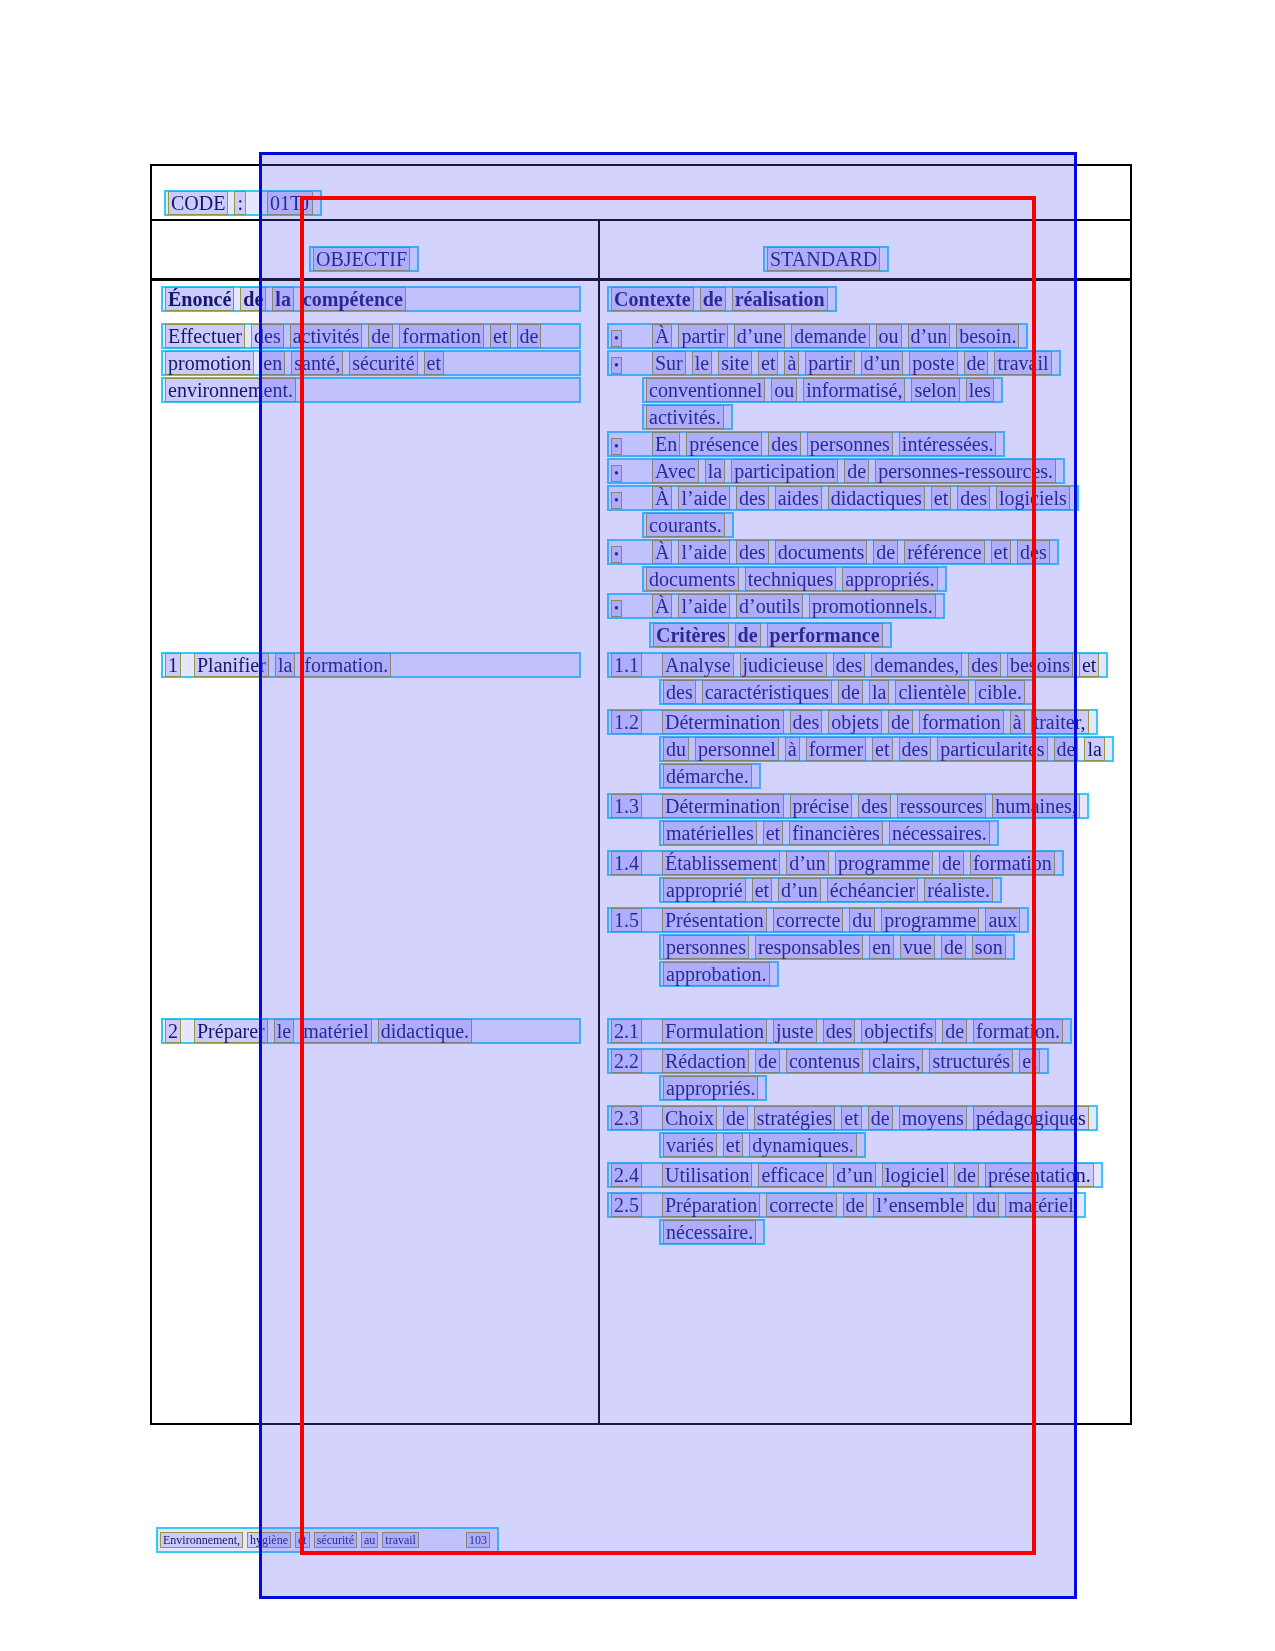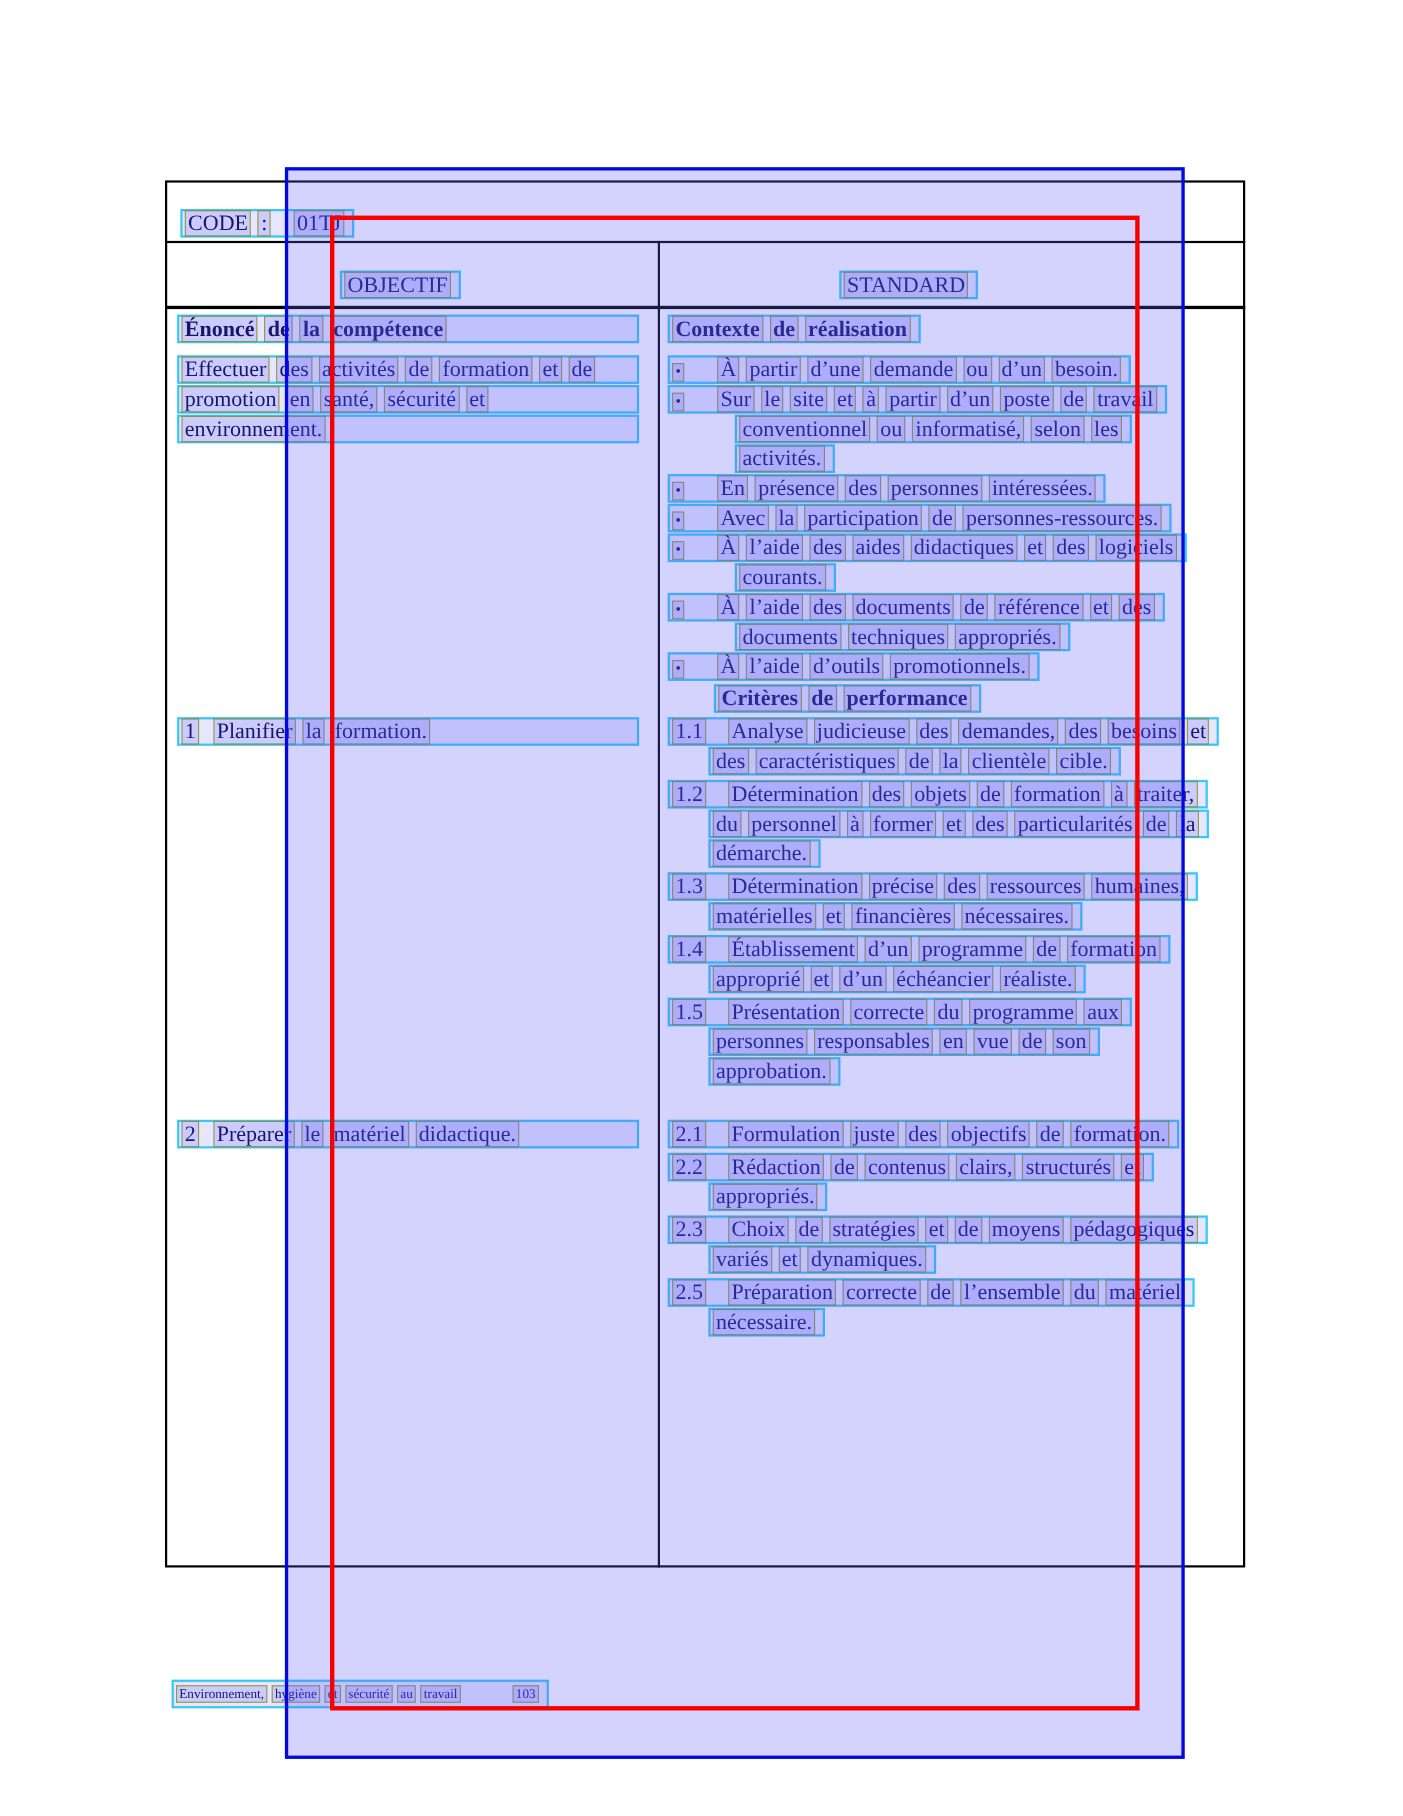--- a/index.html
+++ b/index.html
@@ -36,22 +36,22 @@
   .pfx{display:inline-block;}
   .pfx:empty{display:none!important;}
 
   
   .rcol{position:absolute;left:601px;top:282px;width:534px;}
   .rcol [data-kind="h"]{margin:4px 0 10px;}
   .rcol [data-kind="h"] .band,.rcol [data-kind="h2"] .band{font-weight:bold;}
   .rcol [data-kind="h2"]{margin-top:2px;padding-left:48px;}
   .rcol [data-kind="n"]{margin-top:3px;}
   .rcol [data-kind="ns"]{margin-top:30px;}
-  .rcol [data-kind="c"]{padding-left:67px;}
-  .rcol [data-kind="nc"]{padding-left:43px;}
+  .rcol [data-kind="c"]{padding-left:41px;}
+  .rcol [data-kind="nc"]{padding-left:58px;}
   .rcol [data-kind="b"] .pfx{width:12px;margin-right:29px;font-size:14px;}
   .rcol [data-kind="n"] .pfx,.rcol [data-kind="ns"] .pfx{width:38px;margin-right:13px;}
 
   
   #lh1{position:absolute;left:155px;top:286px;}
   #lstat{position:absolute;left:155px;top:323px;}
   #lh2{position:absolute;left:155px;top:622px;}
   #lel1{position:absolute;left:155px;top:652px;}
   #lel2{position:absolute;left:155px;top:1018px;}
   .lel .pfx{width:20px;margin-right:9px;}
@@ -202,20 +202,23 @@
       <div class="ln" data-kind="nc">
         <span class="band"><span class="wb"><span class="wx">appropriés.</span></span></span>
       </div>
       <div class="ln" data-kind="n">
         <span class="band"><span class="pfx wb"><span class="wx">2.3</span></span><span class="wb"><span class="wx">Choix</span> <span class="wx">de</span> <span class="wx">stratégies</span> <span class="wx">et</span> <span class="wx">de</span> <span class="wx">moyens</span> <span class="wx">pédagogiques</span></span></span>
       </div>
       <div class="ln" data-kind="nc">
         <span class="band"><span class="wb"><span class="wx">variés</span> <span class="wx">et</span> <span class="wx">dynamiques.</span></span></span>
       </div>
       <div class="ln" data-kind="n">
+        <span class="band"><span class="pfx wb"><span class="wx">2.4</span></span><span class="wb"><span class="wx">Utilisation</span> <span class="wx">efficace</span> <span class="wx">d’un</span> <span class="wx">logiciel</span> <span class="wx">de</span> <span class="wx">présentation.</span></span></span>
+      </div>
+      <div class="ln" data-kind="n">
         <span class="band"><span class="pfx wb"><span class="wx">2.5</span></span><span class="wb"><span class="wx">Préparation</span> <span class="wx">correcte</span> <span class="wx">de</span> <span class="wx">l’ensemble</span> <span class="wx">du</span> <span class="wx">matériel</span></span></span>
       </div>
       <div class="ln" data-kind="nc">
         <span class="band"><span class="wb"><span class="wx">nécessaire.</span></span></span>
       </div>
     </div>
 
   <div id="footer" class="ln">
     <span class="band"><span class="wb"><span class="wx">Environnement,</span> <span class="wx">hygiène</span> <span class="wx">et</span> <span class="wx">sécurité</span> <span class="wx">au</span> <span class="wx">travail</span></span><span class="sp2"></span><span class="wb"><span class="wx">103</span></span></span>
   </div>

